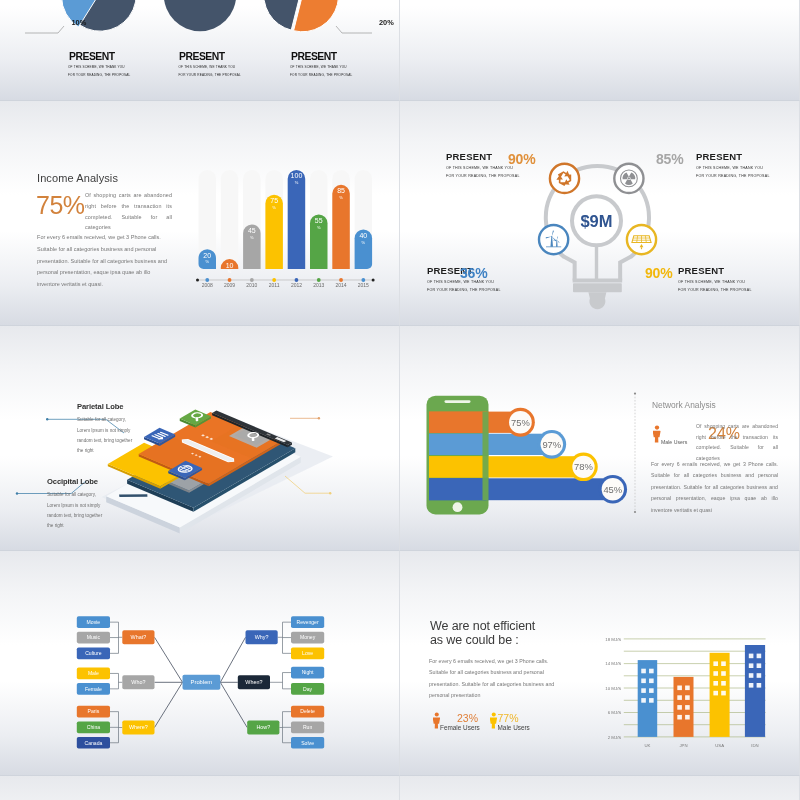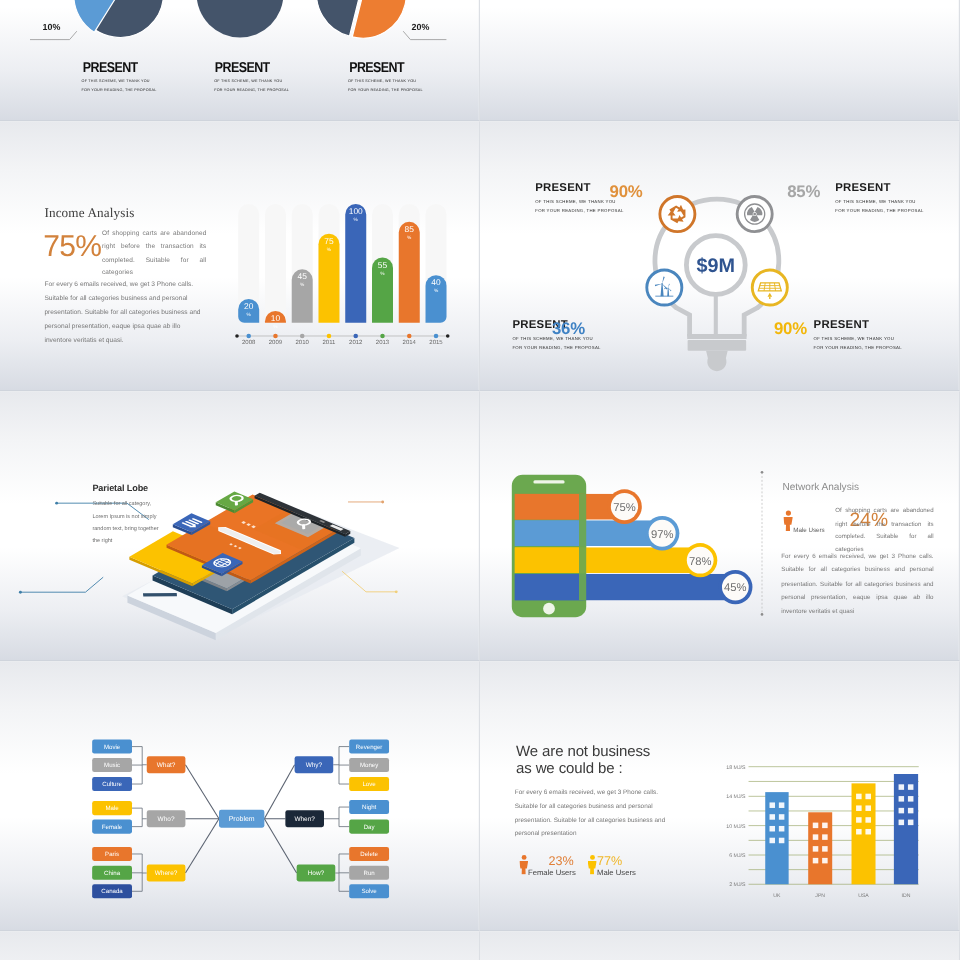--- a/index.html
+++ b/index.html
@@ -19,27 +19,27 @@
   .s-pie .ps{position:absolute;font-size:3.1px;color:#242424;letter-spacing:.18px;white-space:nowrap;}
   .s-pie .ph1{left:68.5px;top:173px;}
   .s-pie .ps1a{left:68px;top:188.5px;}
   .s-pie .ps1b{left:68px;top:197px;}
   .s-pie .ph2{left:179px;top:173px;}
   .s-pie .ps2a{left:178.5px;top:188.5px;}
   .s-pie .ps2b{left:178.5px;top:197px;}
   .s-pie .ph3{left:290.5px;top:173px;}
   .s-pie .ps3a{left:290px;top:188.5px;}
   .s-pie .ps3b{left:290px;top:197px;}
-  .s-pie .plab{position:absolute;font-size:7.4px;font-weight:700;color:#1a1a1a;}
+  .s-pie .plab{position:absolute;font-size:7.4px;font-weight:700;color:#1a1a1a;margin-left:36px;}
   .s-pie .plab1{left:35.5px;top:142px;}
   .s-pie .plab2{left:343px;top:142px;}
 
   
   .s-income .ia-title{position:absolute;left:37px;top:71px;font-size:11px;color:#3d3d3d;
-      letter-spacing:.1px;font-family:Liberation Serif, serif;}
+      letter-spacing:.1px;}
   .s-income .ia-big{position:absolute;left:36px;top:90px;font-size:25px;color:#d2823c;
       font-weight:300;letter-spacing:-0.5px;}
   .s-income .ia-lead{position:absolute;left:85px;top:89px;width:87px;font-size:5.4px;
       color:#777;line-height:2.0;text-align:justify;letter-spacing:.1px;}
   .s-income .ia-body{position:absolute;left:37px;top:131px;width:137px;font-size:5.5px;
       color:#777;line-height:2.15;letter-spacing:.02px;}
   .s-income .ia-chart{position:absolute;left:194px;top:62px;width:190px;height:130px;}
 
   
   .s-bulb .bulb-art{position:absolute;left:0;top:0;width:400px;height:225px;}
@@ -343,20 +343,24 @@
           <circle cx="318.9" cy="92.3" r="1.2" fill="#e2a36e"></circle>
           <path d="M17,167.5 L71.2,167.5 L86,155" fill="none" stroke="#3f7fa8" stroke-width="0.75"></path>
           <circle cx="17" cy="167.5" r="1.2" fill="#3f7fa8"></circle>
           <path d="M285,150 L305,167.2 L330.2,167.2" fill="none" stroke="#f0cf7a" stroke-width="0.75"></path>
           <circle cx="330.2" cy="167.2" r="1.2" fill="#f0cf7a"></circle>
         </svg>
       <div class="cal cal1">
         <div class="cal-t">Parietal Lobe</div>
         <div class="cal-b">Suitable for all category, Lorem Ipsum is not simply random text, bring together the right</div>
       </div>
+      <div class="cal cal3">
+        <div class="cal-t">Occipital Lobe</div>
+        <div class="cal-b">Suitable for all category, Lorem Ipsum is not simply random text, bring together the right</div>
+      </div>
     </div>
   </div>
   <div class="cell">
     <div class="slide s-net">
       <svg class="net-art" viewBox="0 0 400 225">
           <rect x="26.5" y="69.7" width="62" height="118.7" rx="9" fill="#6ba84f"></rect>
           <rect x="44.5" y="74.3" width="26" height="2.6" rx="1.3" fill="#eef5e8"></rect>
           <circle cx="57.5" cy="181.2" r="4.9" fill="#eef5e8"></circle>
           <rect x="29" y="85.6" width="91.4" height="21.3" fill="#e8762c"></rect>
           <rect x="29" y="107.7" width="122.80000000000001" height="21.3" fill="#5b9bd5"></rect>
@@ -521,21 +525,21 @@
           </g>
           <g>
             <rect x="182.5" y="123.8" width="37.8" height="15" rx="1.8" fill="#5b9bd5"></rect>
             <text x="201.4" y="133.388" text-anchor="middle" font-size="5.8" fill="#ffffff" font-family="&quot;Liberation Sans&quot;,sans-serif">Problem</text>
           </g>
         </svg>
     </div>
   </div>
   <div class="cell">
     <div class="slide s-eff">
-      <div class="eff-t1">We are not business</div>
+      <div class="eff-t1">We are not efficient</div>
       <div class="eff-t2">as we could be :</div>
       <div class="eff-body">For every 6 emails received, we get 3 Phone calls. Suitable for all categories business and personal presentation. Suitable for all categories business and personal presentation</div>
       <svg class="eff-p1" viewBox="0 0 10 22">
         <circle cx="5" cy="3" r="2.7" fill="#e8762c"></circle>
         <path d="M1.2 7 h7.6 a0.6 0.6 0 0 1 0.6 0.8 l-1.3 7.4 h-1.6 l0.2 6.4 h-4.4 l0.2 -6.4 h-1.6 l-1.3 -7.4 a0.6 0.6 0 0 1 0.6 -0.8 Z" fill="#e8762c"></path>
       </svg>
       <div class="eff-s1">23%</div>
       <div class="eff-l1">Female Users</div>
       <svg class="eff-p2" viewBox="0 0 10 22">
         <circle cx="5" cy="3" r="2.7" fill="#fcc200"></circle>

